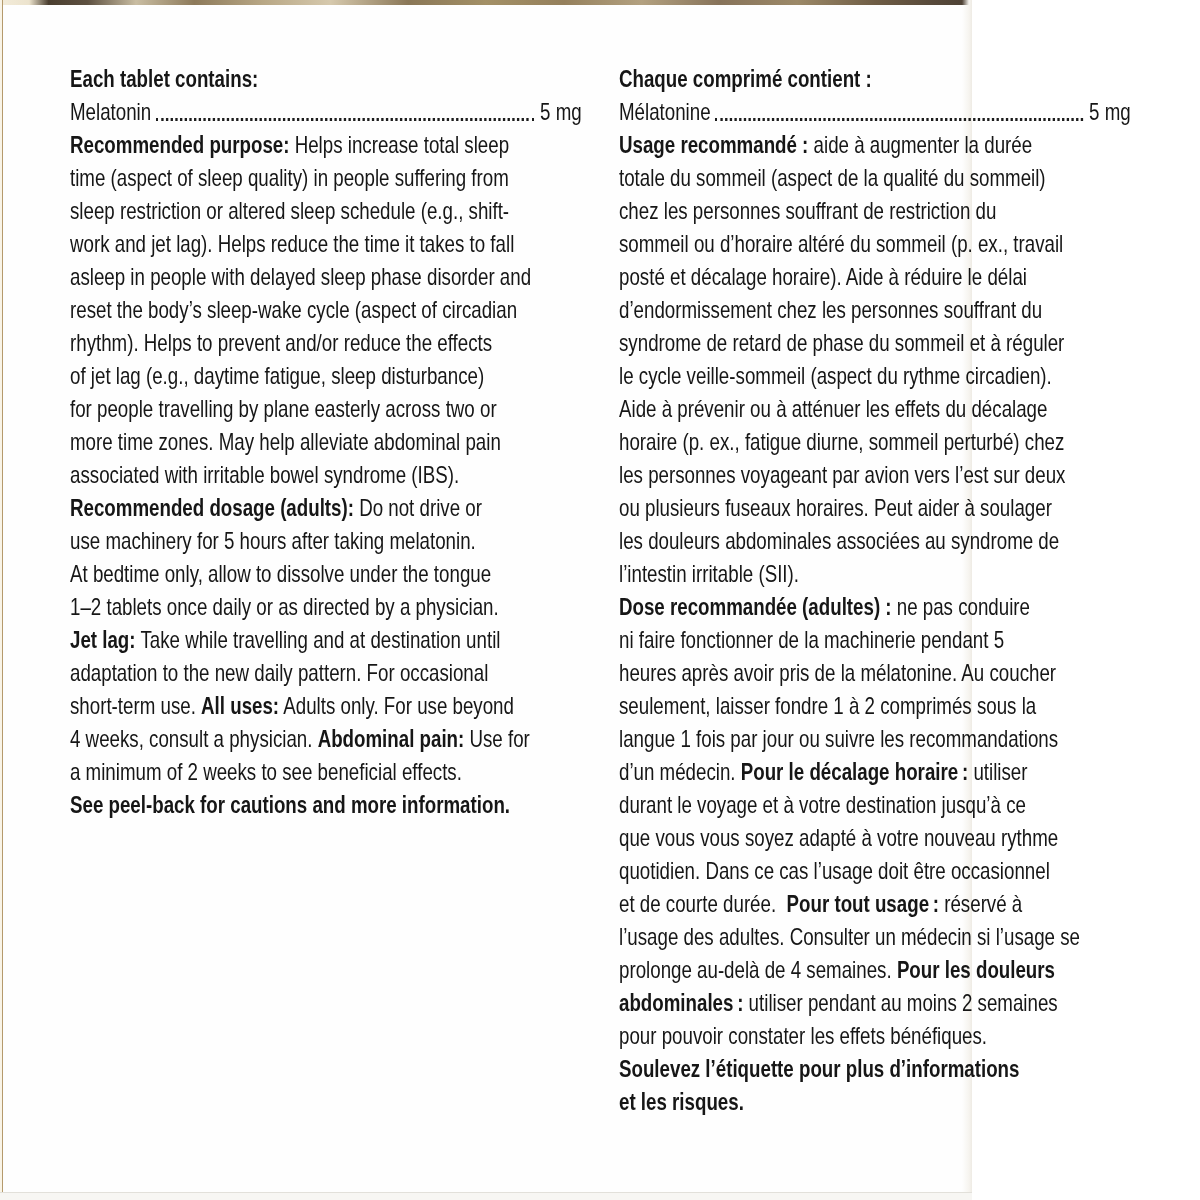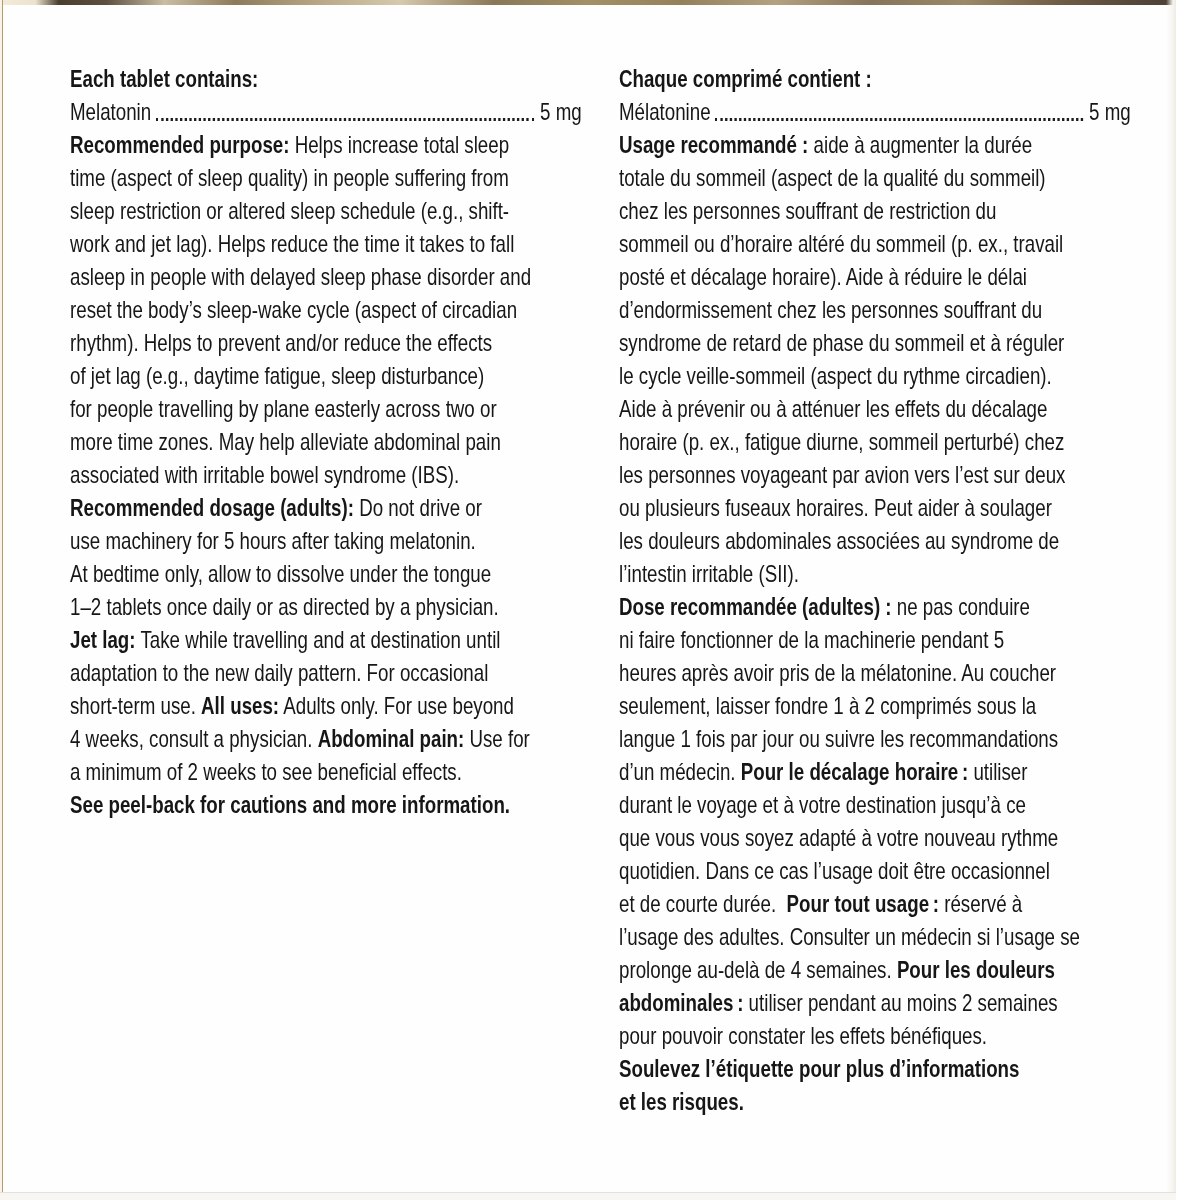--- a/index.html
+++ b/index.html
@@ -5,21 +5,21 @@
   html, body {
     margin: 0;
     padding: 0;
     width: 1200px;
     height: 1200px;
     overflow: hidden;
     background: #ffffff;
   }
   .label {
     position: relative;
-    width: 1176px;
+    width: 972px;
     height: 1200px;
     background: #fefefe;
     font-family: "Liberation Sans", "DejaVu Sans", sans-serif;
     color: #161616;
   }
   .top-strip {
     position: absolute;
     top: 0; left: 0; right: 0;
     height: 5px;
     background: linear-gradient(90deg,

